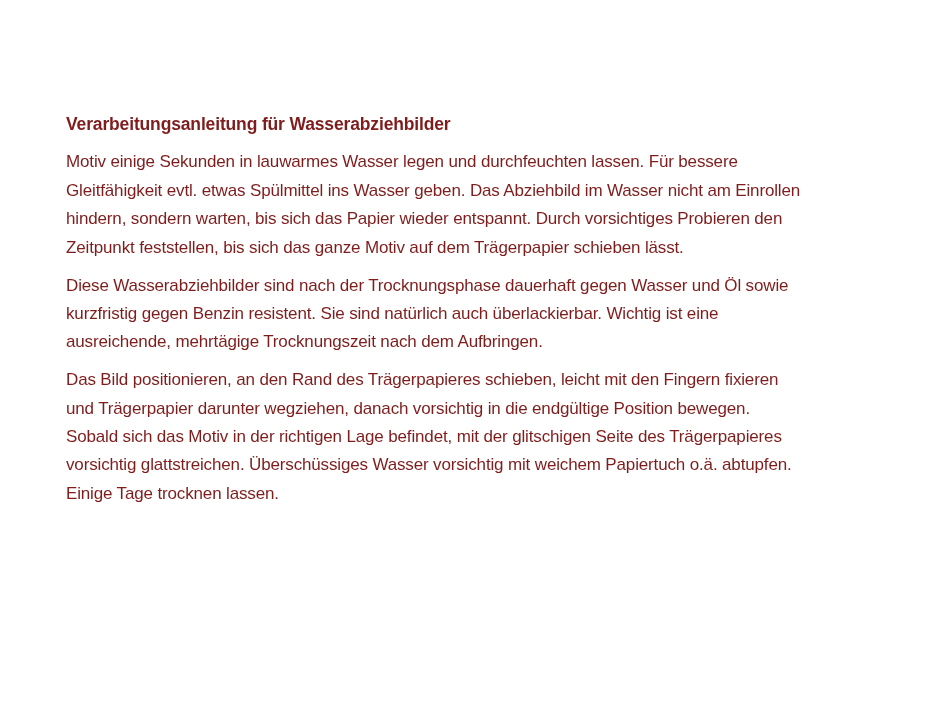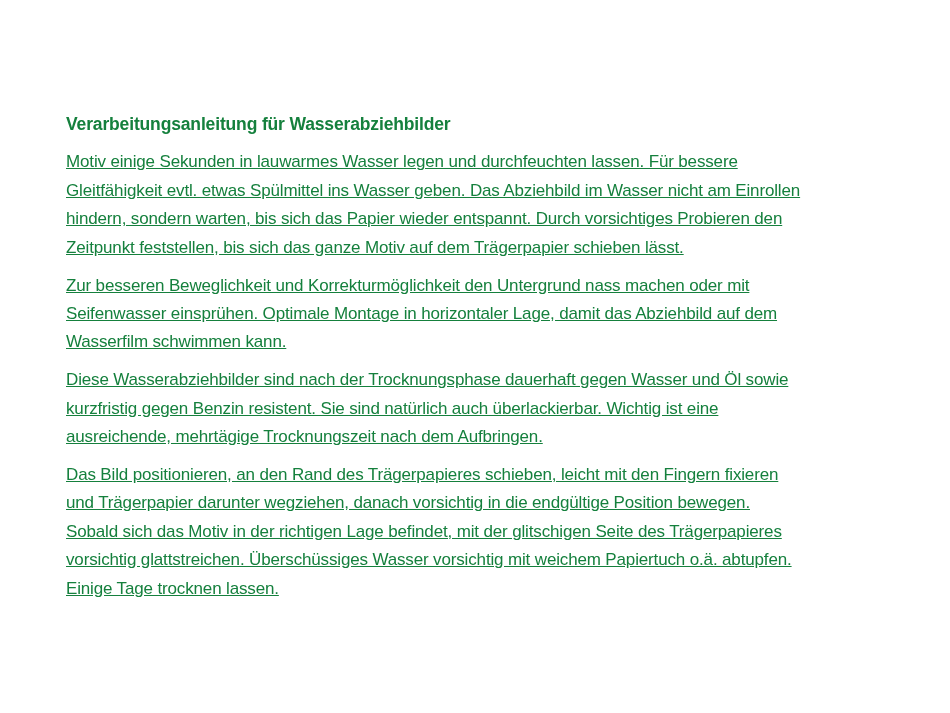--- a/index.html
+++ b/index.html
@@ -11,52 +11,48 @@
     height: 713px;
     background: #ffffff;
     overflow: hidden;
     position: relative;
   }
   .page {
     position: absolute;
     top: 110px;
     left: 66px;
     width: 845px;
-    color: #15803d;
+    color: #7f1d1d;
     font-family: "Liberation Sans", "DejaVu Sans", sans-serif;
     font-size: 17px;
     line-height: 28.4px;
     letter-spacing: -0.15px;
   }
   .doc-title {
     font-size: 17.5px;
     font-weight: bold;
     margin: 0 0 10px 0;
     line-height: 28.4px;
   }
   .doc-paragraph {
     margin: 0 0 9.5px 0;
     white-space: pre-line; 
-    text-decoration: underline;
   }
 </style>
 </head>
 <body>
 
 <div class="page">
   <h1 class="doc-title">Verarbeitungsanleitung für Wasserabziehbilder</h1>
 
   <p class="doc-paragraph">Motiv einige Sekunden in lauwarmes Wasser legen und durchfeuchten lassen. Für bessere
 Gleitfähigkeit evtl. etwas Spülmittel ins Wasser geben. Das Abziehbild im Wasser nicht am Einrollen
 hindern, sondern warten, bis sich das Papier wieder entspannt. Durch vorsichtiges Probieren den
 Zeitpunkt feststellen, bis sich das ganze Motiv auf dem Trägerpapier schieben lässt.</p>
 
-  <p class="doc-paragraph">Zur besseren Beweglichkeit und Korrekturmöglichkeit den Untergrund nass machen oder mit
-Seifenwasser einsprühen. Optimale Montage in horizontaler Lage, damit das Abziehbild auf dem
-Wasserfilm schwimmen kann.</p>
 
   <p class="doc-paragraph">Diese Wasserabziehbilder sind nach der Trocknungsphase dauerhaft gegen Wasser und Öl sowie
 kurzfristig gegen Benzin resistent. Sie sind natürlich auch überlackierbar. Wichtig ist eine
 ausreichende, mehrtägige Trocknungszeit nach dem Aufbringen.</p>
 
   <p class="doc-paragraph">Das Bild positionieren, an den Rand des Trägerpapieres schieben, leicht mit den Fingern fixieren
 und Trägerpapier darunter wegziehen, danach vorsichtig in die endgültige Position bewegen.
 Sobald sich das Motiv in der richtigen Lage befindet, mit der glitschigen Seite des Trägerpapieres
 vorsichtig glattstreichen. Überschüssiges Wasser vorsichtig mit weichem Papiertuch o.ä. abtupfen.
 Einige Tage trocknen lassen.</p>

